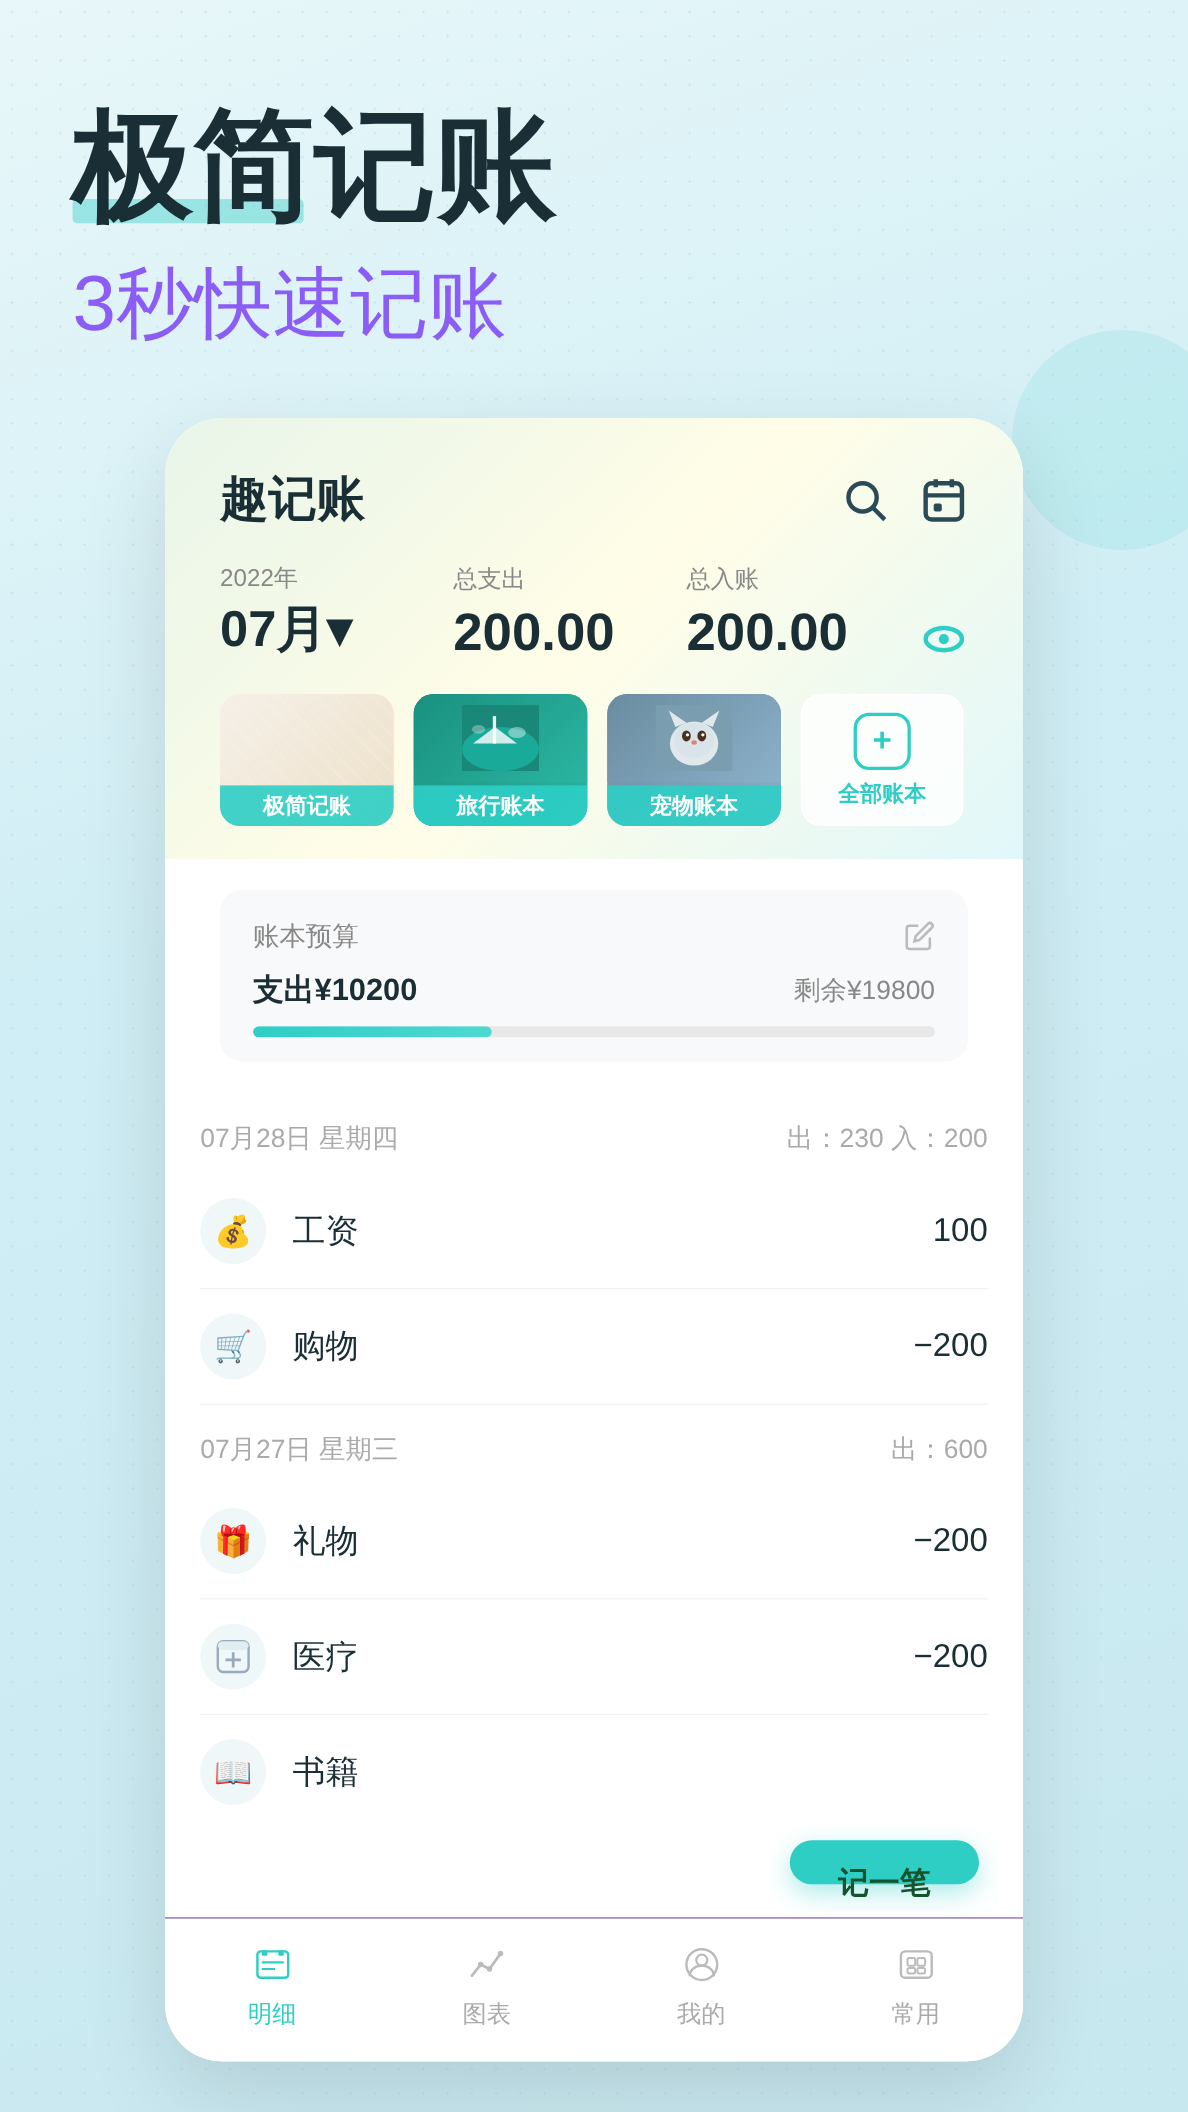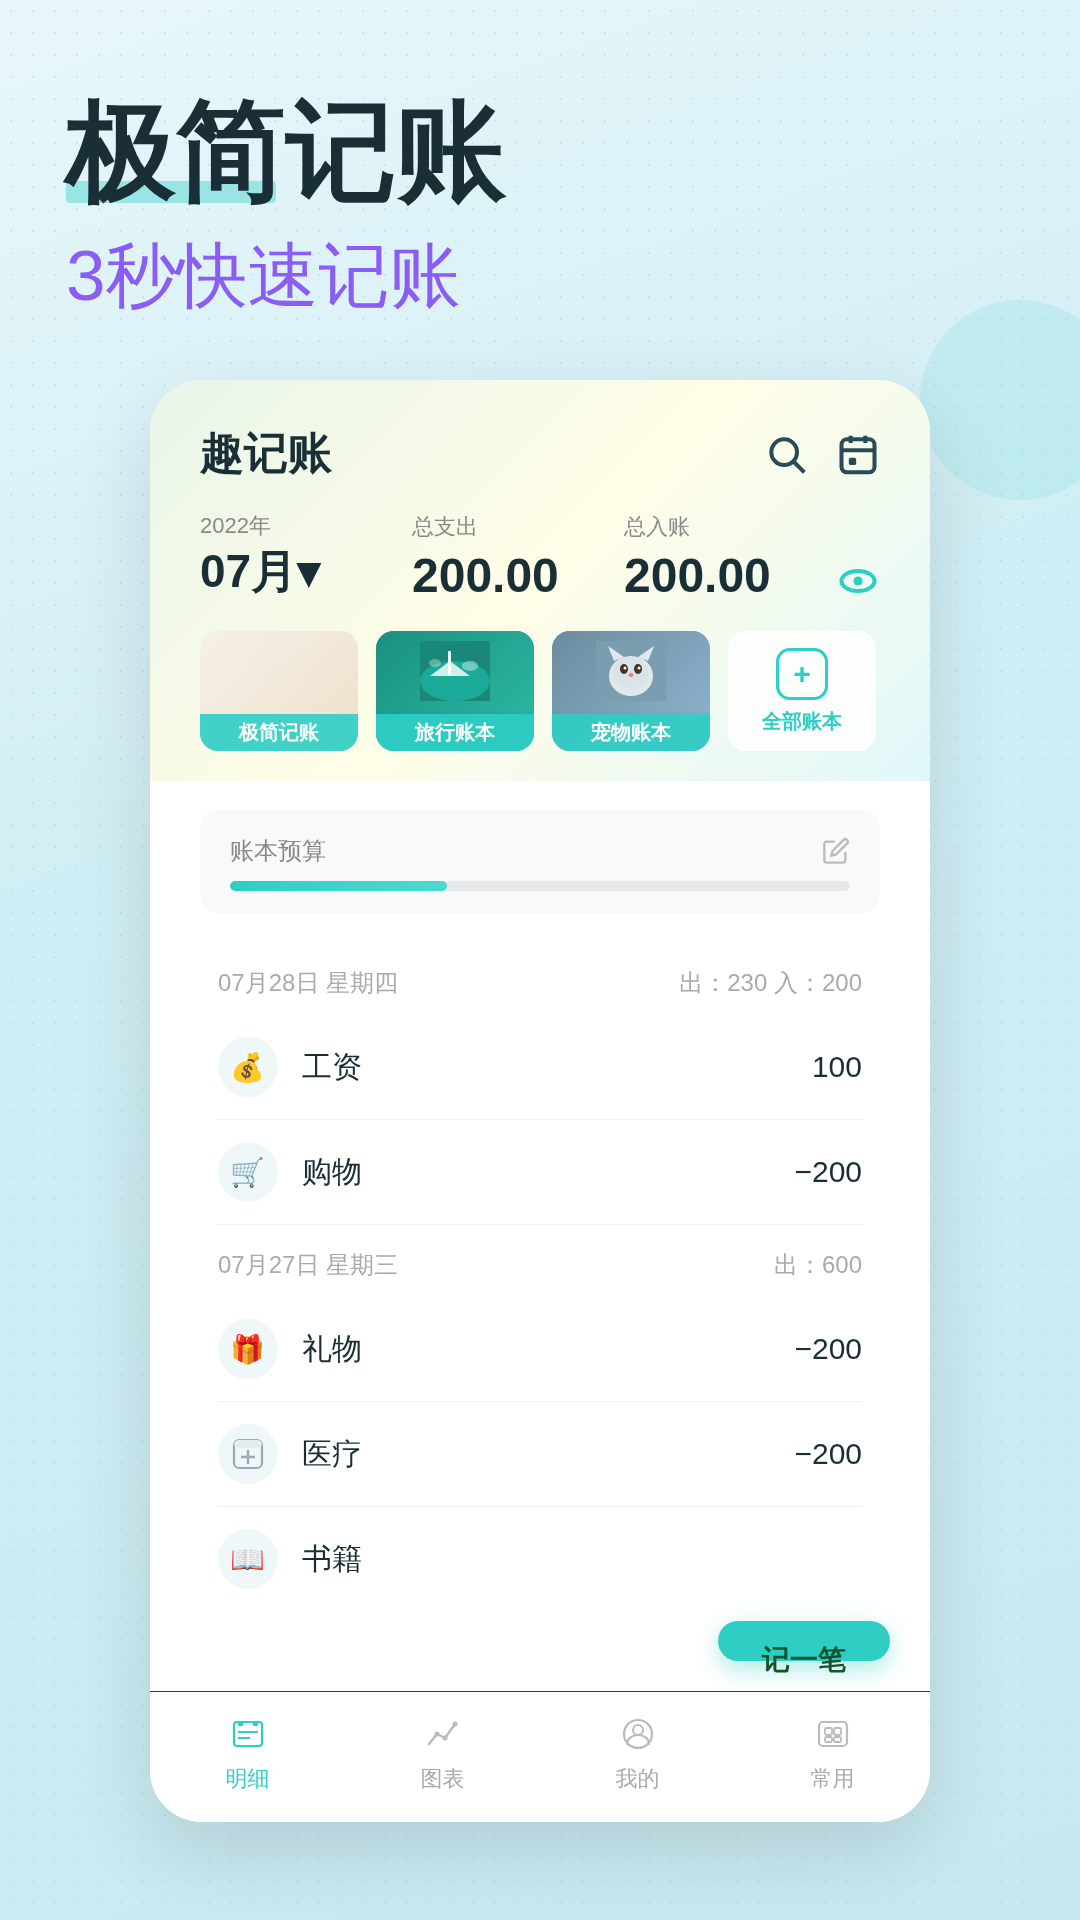--- a/index.html
+++ b/index.html
@@ -259,21 +259,21 @@
     .budget-bar-fill {
       height: 100%;
       background: linear-gradient(90deg, #2ecec5, #4dd9d0);
       border-radius: 5px;
       width: 35%;
     }
 
     
     .transaction-list {
       background: #fff;
-      padding: 0 68px;
+      padding: 0 32px;
     }
 
     .date-header {
       display: flex;
       justify-content: space-between;
       align-items: center;
       padding: 24px 0 16px 0;
     }
 
     .date-label {
@@ -516,20 +516,24 @@
   <div class="budget-section">
     <div class="budget-card">
       <div class="budget-header">
         <span class="budget-title">账本预算</span>
 
         <svg width="28" height="28" viewBox="0 0 24 24" fill="none" stroke="#bbb" stroke-width="2">
           <path d="M11 4H4a2 2 0 0 0-2 2v14a2 2 0 0 0 2 2h14a2 2 0 0 0 2-2v-7"></path>
           <path d="M18.5 2.5a2.121 2.121 0 0 1 3 3L12 15l-4 1 1-4 9.5-9.5z"></path>
         </svg>
       </div>
+      <div class="budget-values">
+        <span class="budget-spent">支出¥10200</span>
+        <span class="budget-remaining">剩余¥19800</span>
+      </div>
       <div class="budget-bar-bg">
         <div class="budget-bar-fill"></div>
       </div>
     </div>
   </div>
 
   <div class="transaction-list">
 
     <div class="date-header">
       <span class="date-label">07月28日 星期四</span>

